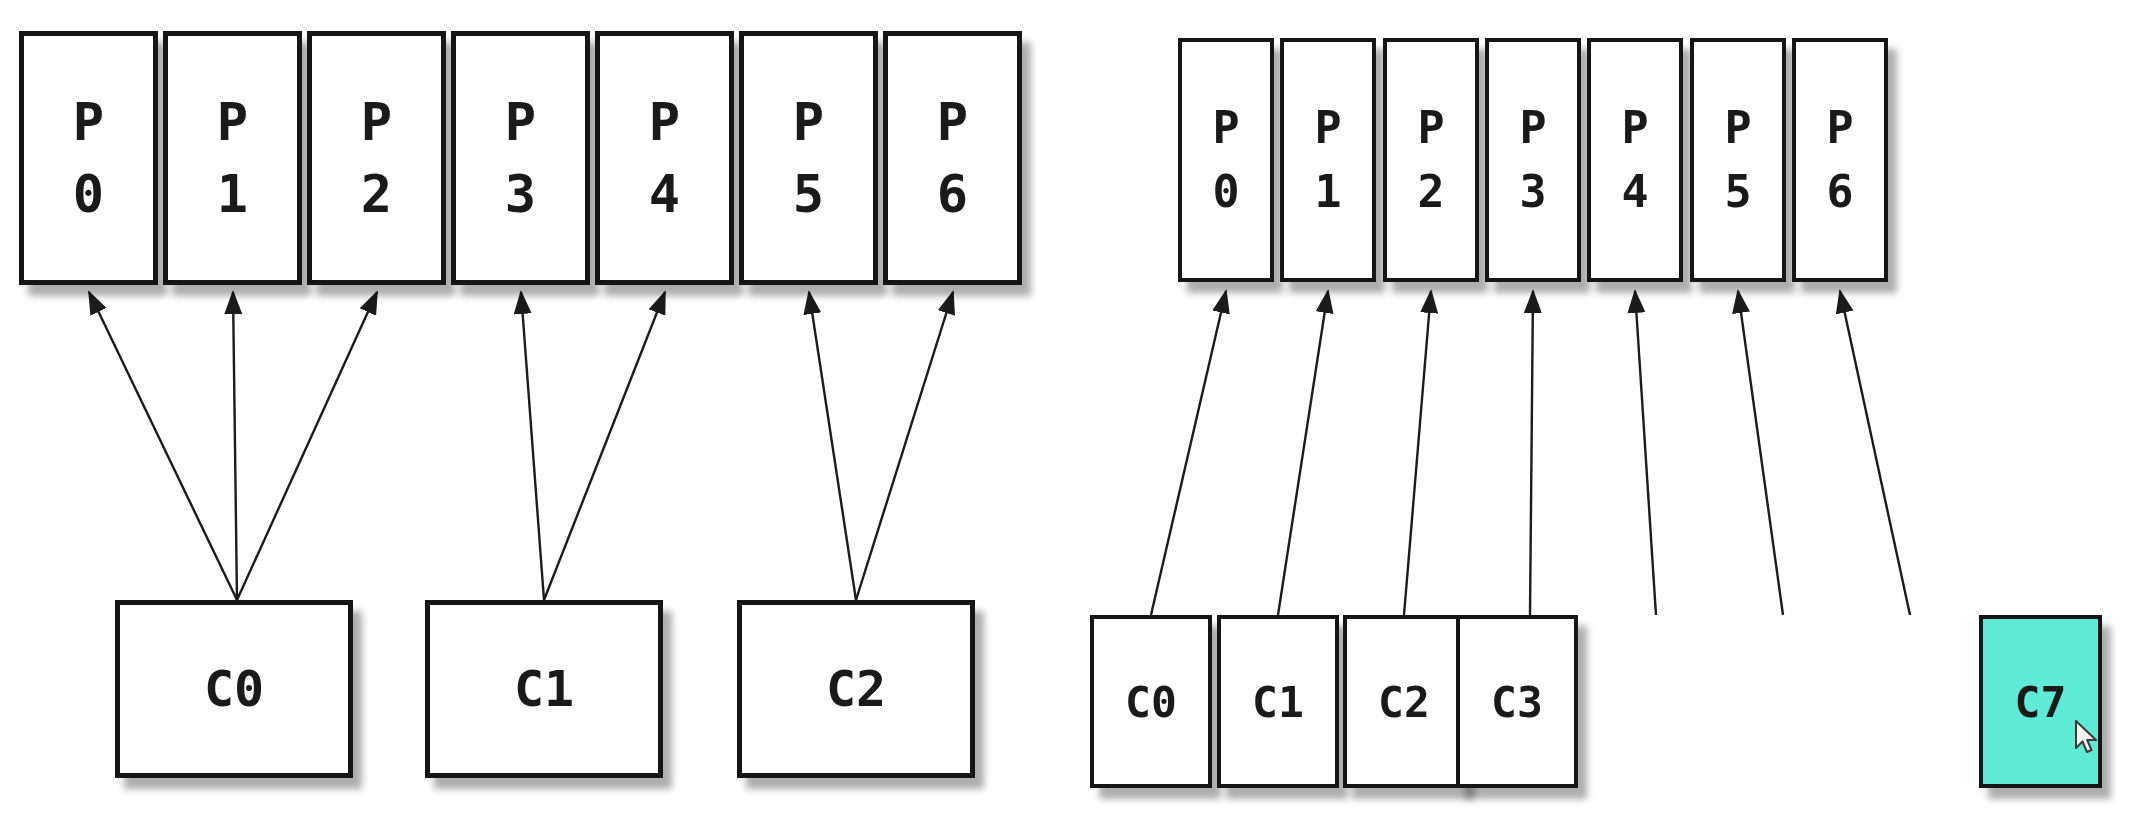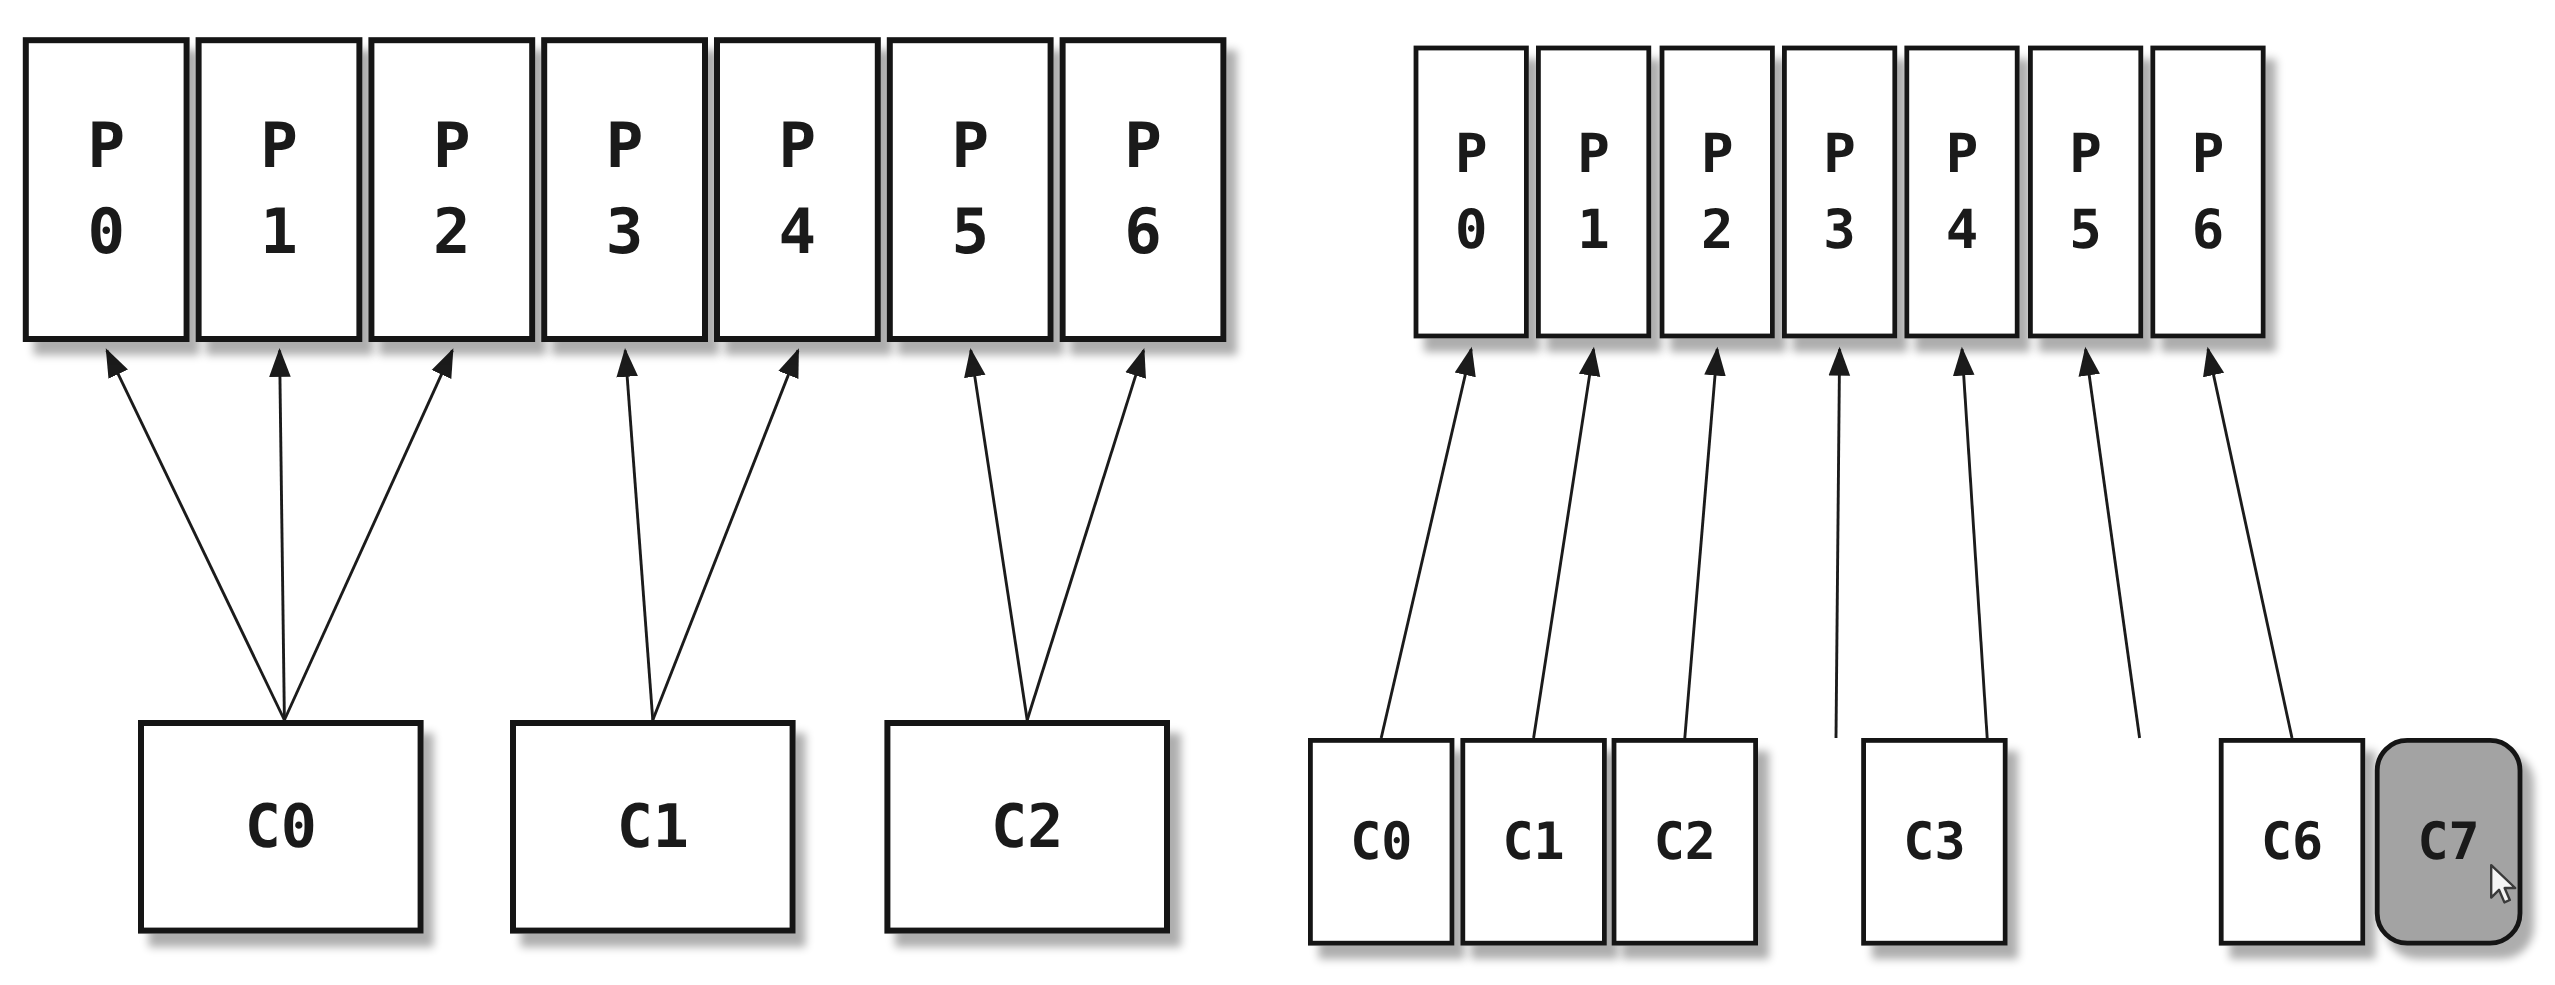--- a/index.html
+++ b/index.html
@@ -17,21 +17,21 @@
     color:#1a1a1a;font-weight:bold;text-align:center;
   }
   
   .pL{width:139px;height:254px;top:31px;font-size:52px;line-height:72px;}
   
   .pR{width:96px;height:244px;top:38px;font-size:45px;line-height:64px;border-width:4px;}
   
   .cL{width:238px;height:178px;top:600px;font-size:50px;}
   
   .cR{width:122px;height:173px;top:615px;font-size:43px;border-width:4px;}
-  .idle{background:#a3a3a3;border-radius:27px;}
+  .idle{background:#5eead4;}
   svg.overlay{position:absolute;left:0;top:0;}
   .arrow-line{stroke:#1b1b1b;stroke-width:2.4;fill:none;}
 </style>
 </head>
 <body>
 
 <div class="canvas">
 
   <svg class="overlay" width="2129" height="821" viewBox="0 0 2129 821">
     <defs>
@@ -127,25 +127,22 @@
 
   <div class="box cR" style="left:1090px">
     <span>C0</span>
   </div>
   <div class="box cR" style="left:1217px">
     <span>C1</span>
   </div>
   <div class="box cR" style="left:1343px">
     <span>C2</span>
   </div>
-  <div class="box cR" style="left:1551px">
+  <div class="box cR" style="left:1456px">
     <span>C3</span>
-  </div>
-  <div class="box cR" style="left:1849px">
-    <span>C6</span>
   </div>
   <div class="box cR idle" style="left:1979px;width:123px">
     <span>C7</span>
   </div>
 
   <svg class="overlay" style="left:2074px;top:720px" width="30" height="38" viewBox="0 0 30 38">
     <polygon points="2,1 2,28 8.5,21.5 13,32 17.5,30 13.2,20 22,20" fill="#f4f4f4" stroke="#3a3a3a" stroke-width="2" stroke-linejoin="round"></polygon>
   </svg>
 
 </div>

